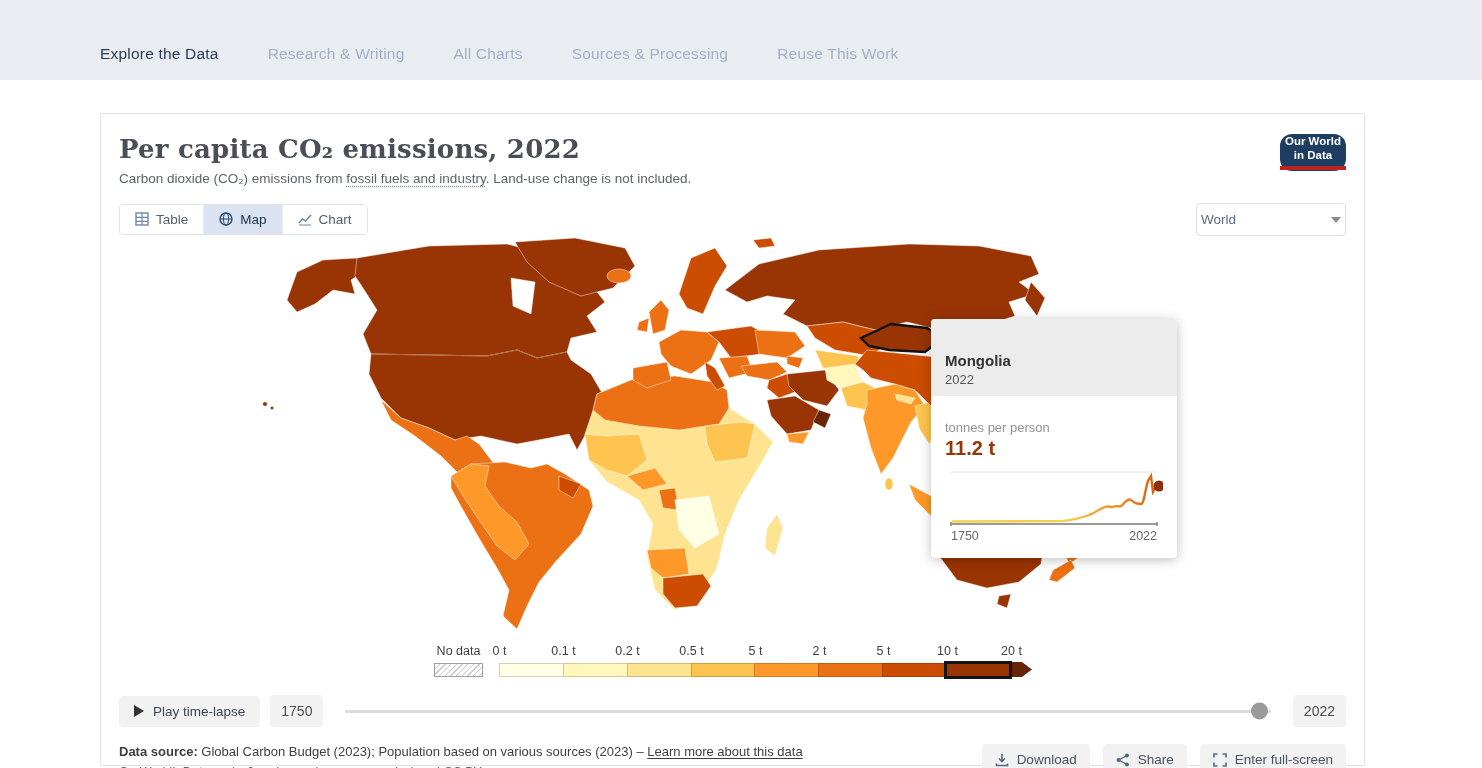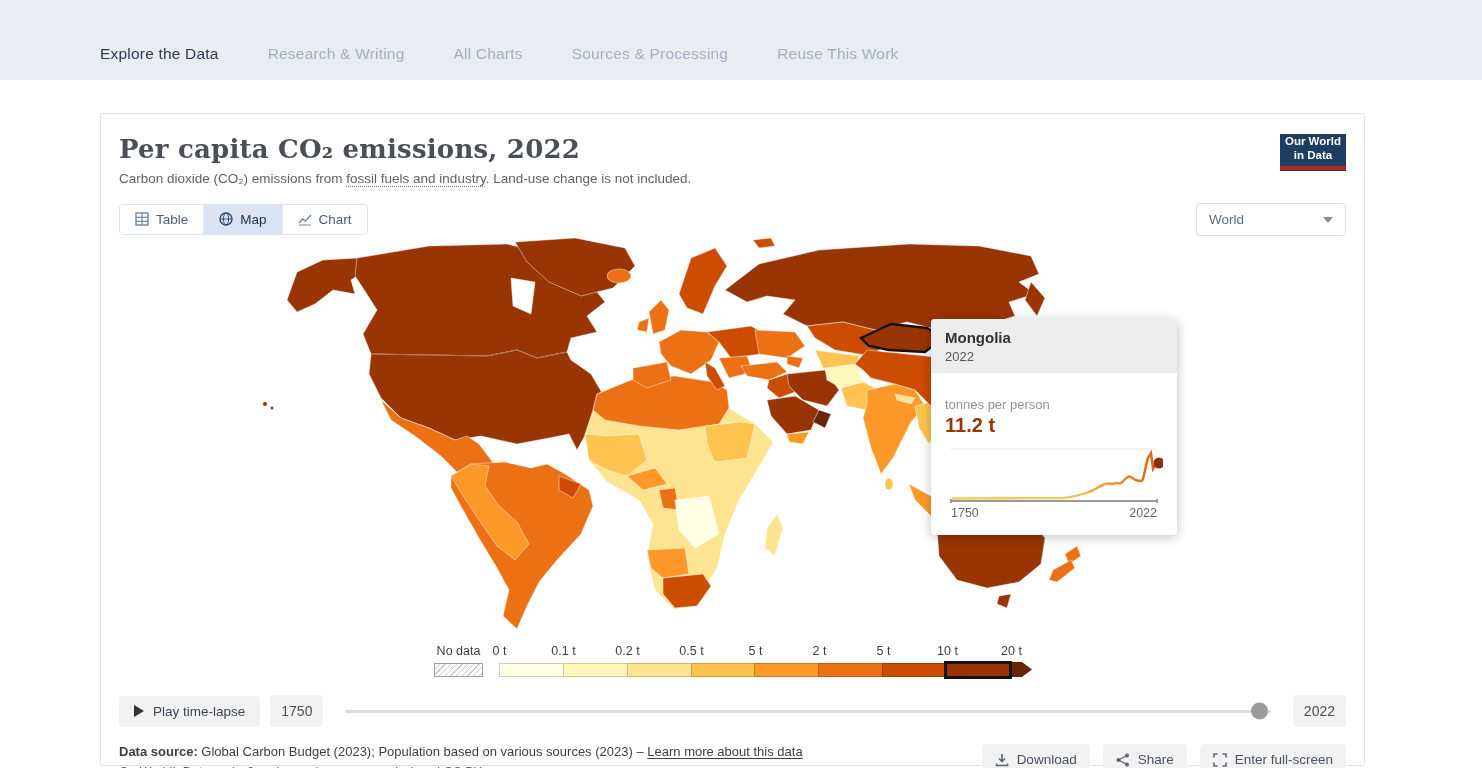--- a/index.html
+++ b/index.html
@@ -11,40 +11,40 @@
   .topnav .tab { font-size:15.5px; color:#a5afc2; cursor:pointer; letter-spacing:.2px; }
   .topnav .tab.active { color:#2c3a52; }
 
   
   .card { position:absolute; left:100px; top:113px; width:1265px; height:653px; background:#fff; border:1px solid #e3e3e3; border-radius:2px; padding:0 18px; }
 
   .hdr { display:flex; justify-content:space-between; align-items:flex-start; margin-top:20px; }
   .title { font-family:"DejaVu Serif","Liberation Serif",serif; font-size:26px; font-weight:600; color:#4a4f57; letter-spacing:.2px; }
   .subtitle { margin-top:7px; font-size:13.5px; color:#5f6368; }
   .subtitle .dotted { text-decoration:underline dotted #8a8a8a; text-underline-offset:3px; }
-  .logo { width:66px; height:37px; display:flex; flex-direction:column; align-items:center; justify-content:center; color:#fff; font-size:11.5px; font-weight:bold; line-height:1.18; cursor:pointer; }
+  .logo { width:66px; height:37px; display:flex; flex-direction:column; align-items:center; justify-content:center; color:#fff; font-size:11.5px; font-weight:bold; line-height:1.18; cursor:pointer;border-radius:12px; }
   .logo .stripe { width:100%; height:4px; margin-top:3px; }
 
   
   .controls { display:flex; justify-content:space-between; align-items:center; margin-top:17px; }
   .viewtabs { display:inline-flex; border:1px solid #dde3ea; border-radius:4px; overflow:hidden; background:#fff; }
   .vtab { display:flex; gap:7px; padding:7px 15px; font-size:13.5px; color:#53606f; cursor:pointer; border-right:1px solid #e7ebf0; background:#fff; }
   .vtab:last-child { border-right:none; }
   .vtab.active { background:#dbe3f2; color:#21334d; }
   .vtab svg { display:block; }
-  .entity { width:150px; display:flex; justify-content:space-between; align-items:center; border:1px solid #dbe0e8; border-radius:4px; padding:8px 12px; font-size:13.5px; color:#5c6b80; cursor:pointer; background:#fff; }
+  .entity { width:150px; display:flex; justify-content:space-between; align-items:center; border:1px solid #dbe0e8; border-radius:4px; padding:8px 4px; font-size:13.5px; color:#5c6b80; cursor:pointer; background:#fff; }
 
   
   .mapwrap { position:relative; height:402px; margin-top:2px; }
   .mapwrap svg.world { width:1229px; height:402px; display:block; }
 
   
   .tooltip { position:absolute; left:812px; top:81px; width:246px; background:#fff; border-radius:4px; box-shadow:0 2px 12px rgba(0,0,0,.25); overflow:hidden; z-index:6; }
   .tt-head { background:#ececec; padding:10px 14px 9px; }
-  .tt-name { font-size:15px; font-weight:bold; color:#333; }
+  .tt-name { font-size:15px; font-weight:bold; color:#333;margin-top:23px; }
   .tt-year { font-size:13px; color:#555; margin-top:3px; }
   .tt-body { padding:24px 14px 0; }
   .tt-label { font-size:13px; color:#929292; }
   .tt-value { font-size:20px; font-weight:bold; margin-top:2px; }
   .tt-spark { margin:6px 14px 10px; }
 
   
   .legend { width:598px; margin:4px auto 0; }
   .leg-labels { position:relative; height:18px; font-size:12.5px; color:#3e3e3e; }
   .leg-labels span { position:absolute; transform:translateX(-50%); white-space:nowrap; }

